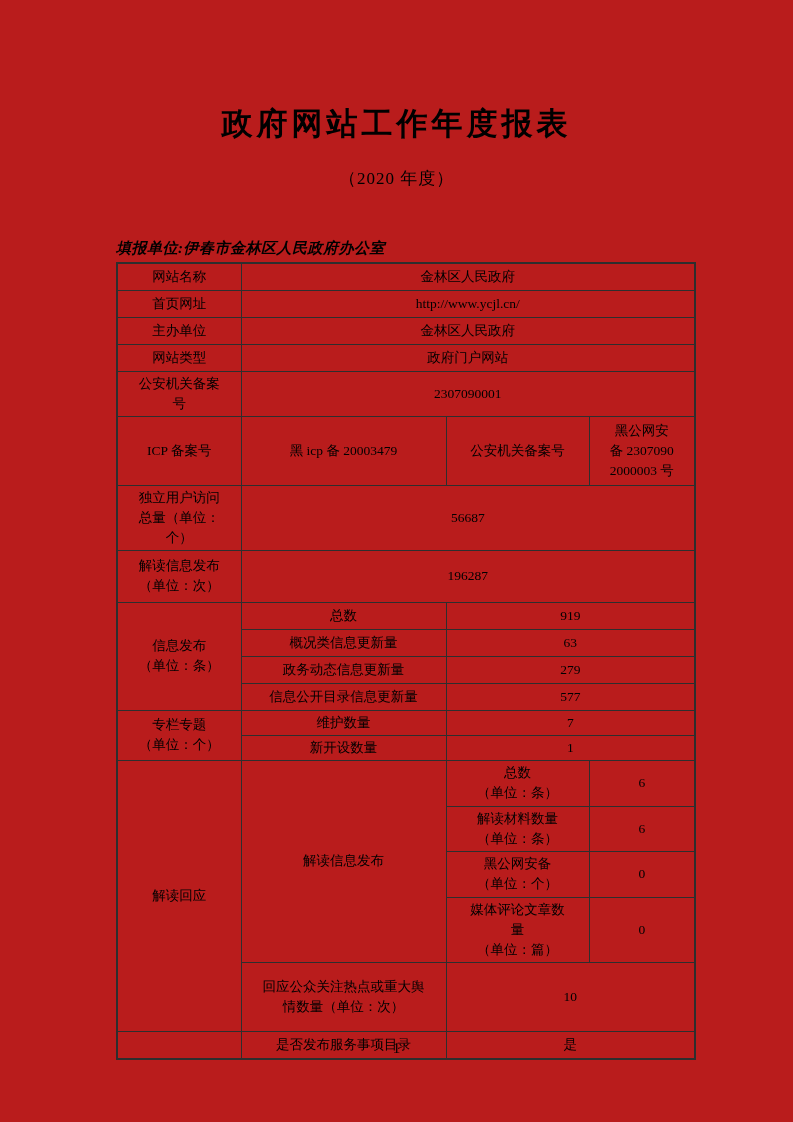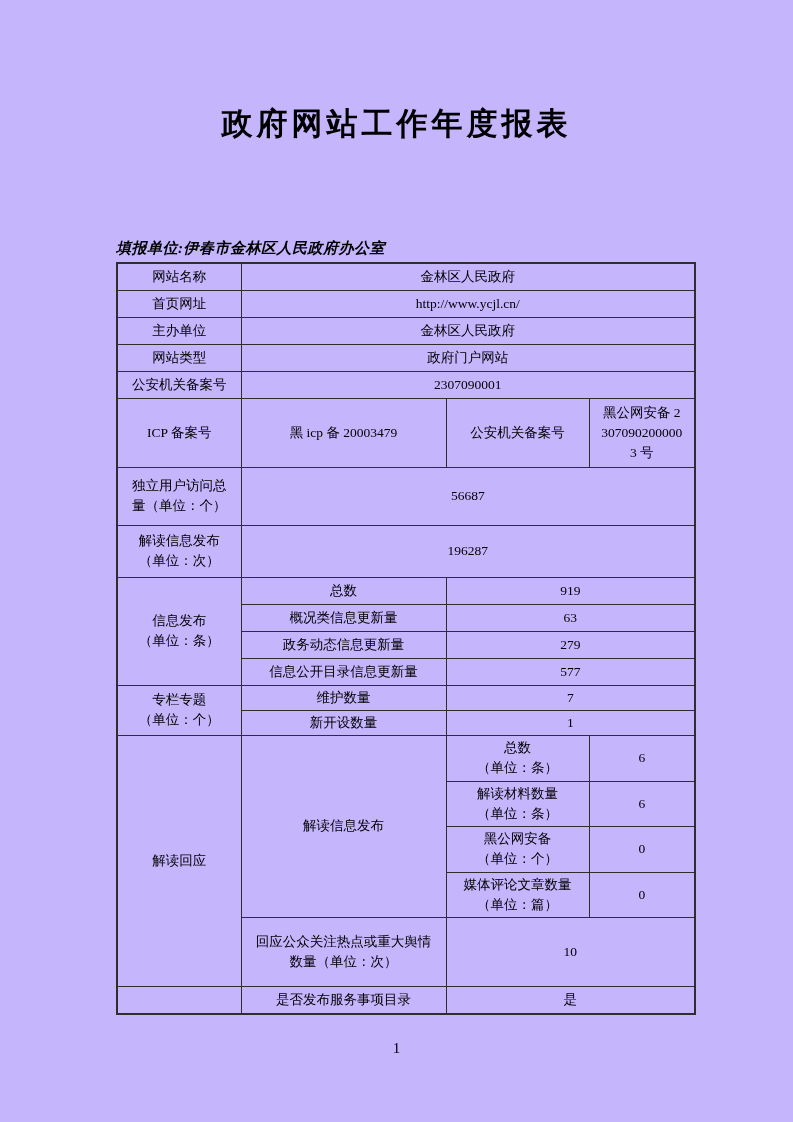--- a/index.html
+++ b/index.html
@@ -1,20 +1,20 @@
 <!DOCTYPE html>
 <html><head>
 <meta charset="utf-8">
 <style>
   html, body { margin: 0; padding: 0; background: #ffffff; }
   .page {
     position: relative;
     width: 793px;
     height: 1122px;
-    background: #c4b5fd;
+    background: #b91c1c;
     color: #000000;
     font-family: "Liberation Serif", "DejaVu Serif", serif;
     overflow: hidden;
   }
   .doc-title {
     position: absolute;
     top: 103px; left: 0;
     width: 100%;
     text-align: center;
     font-size: 31px;
@@ -45,21 +45,21 @@
     border-collapse: collapse;
     table-layout: fixed;
     border: 2px solid #2e2e2e;
   }
   table.report td {
     border: 1px solid #2e2e2e;
     text-align: center;
     vertical-align: middle;
     font-size: 13.5px;
     line-height: 20px;
-    padding: 2px 11px;
+    padding: 2px 20px;
     overflow: hidden;
   }
   .h27 { height: 27px; }
   .h69 { height: 69px; }
   .h58 { height: 58px; }
   .h52 { height: 52px; }
   .h25 { height: 25px; }
   .h24 { height: 24px; }
   .h46 { height: 46px; }
   .h45 { height: 45px; }
@@ -74,20 +74,21 @@
     text-align: center;
     font-size: 15px;
   }
 </style>
 </head>
 <body>
 
 <div class="page">
 
   <div class="doc-title">政府网站工作年度报表</div>
+  <div class="doc-subtitle">（2020 年度）</div>
   <div class="reporting-unit">填报单位:伊春市金林区人民政府办公室</div>
 
   <table class="report">
     <colgroup>
       <col style="width:124px">
       <col style="width:205px">
       <col style="width:143px">
       <col style="width:106px">
     </colgroup>
     <tbody>

